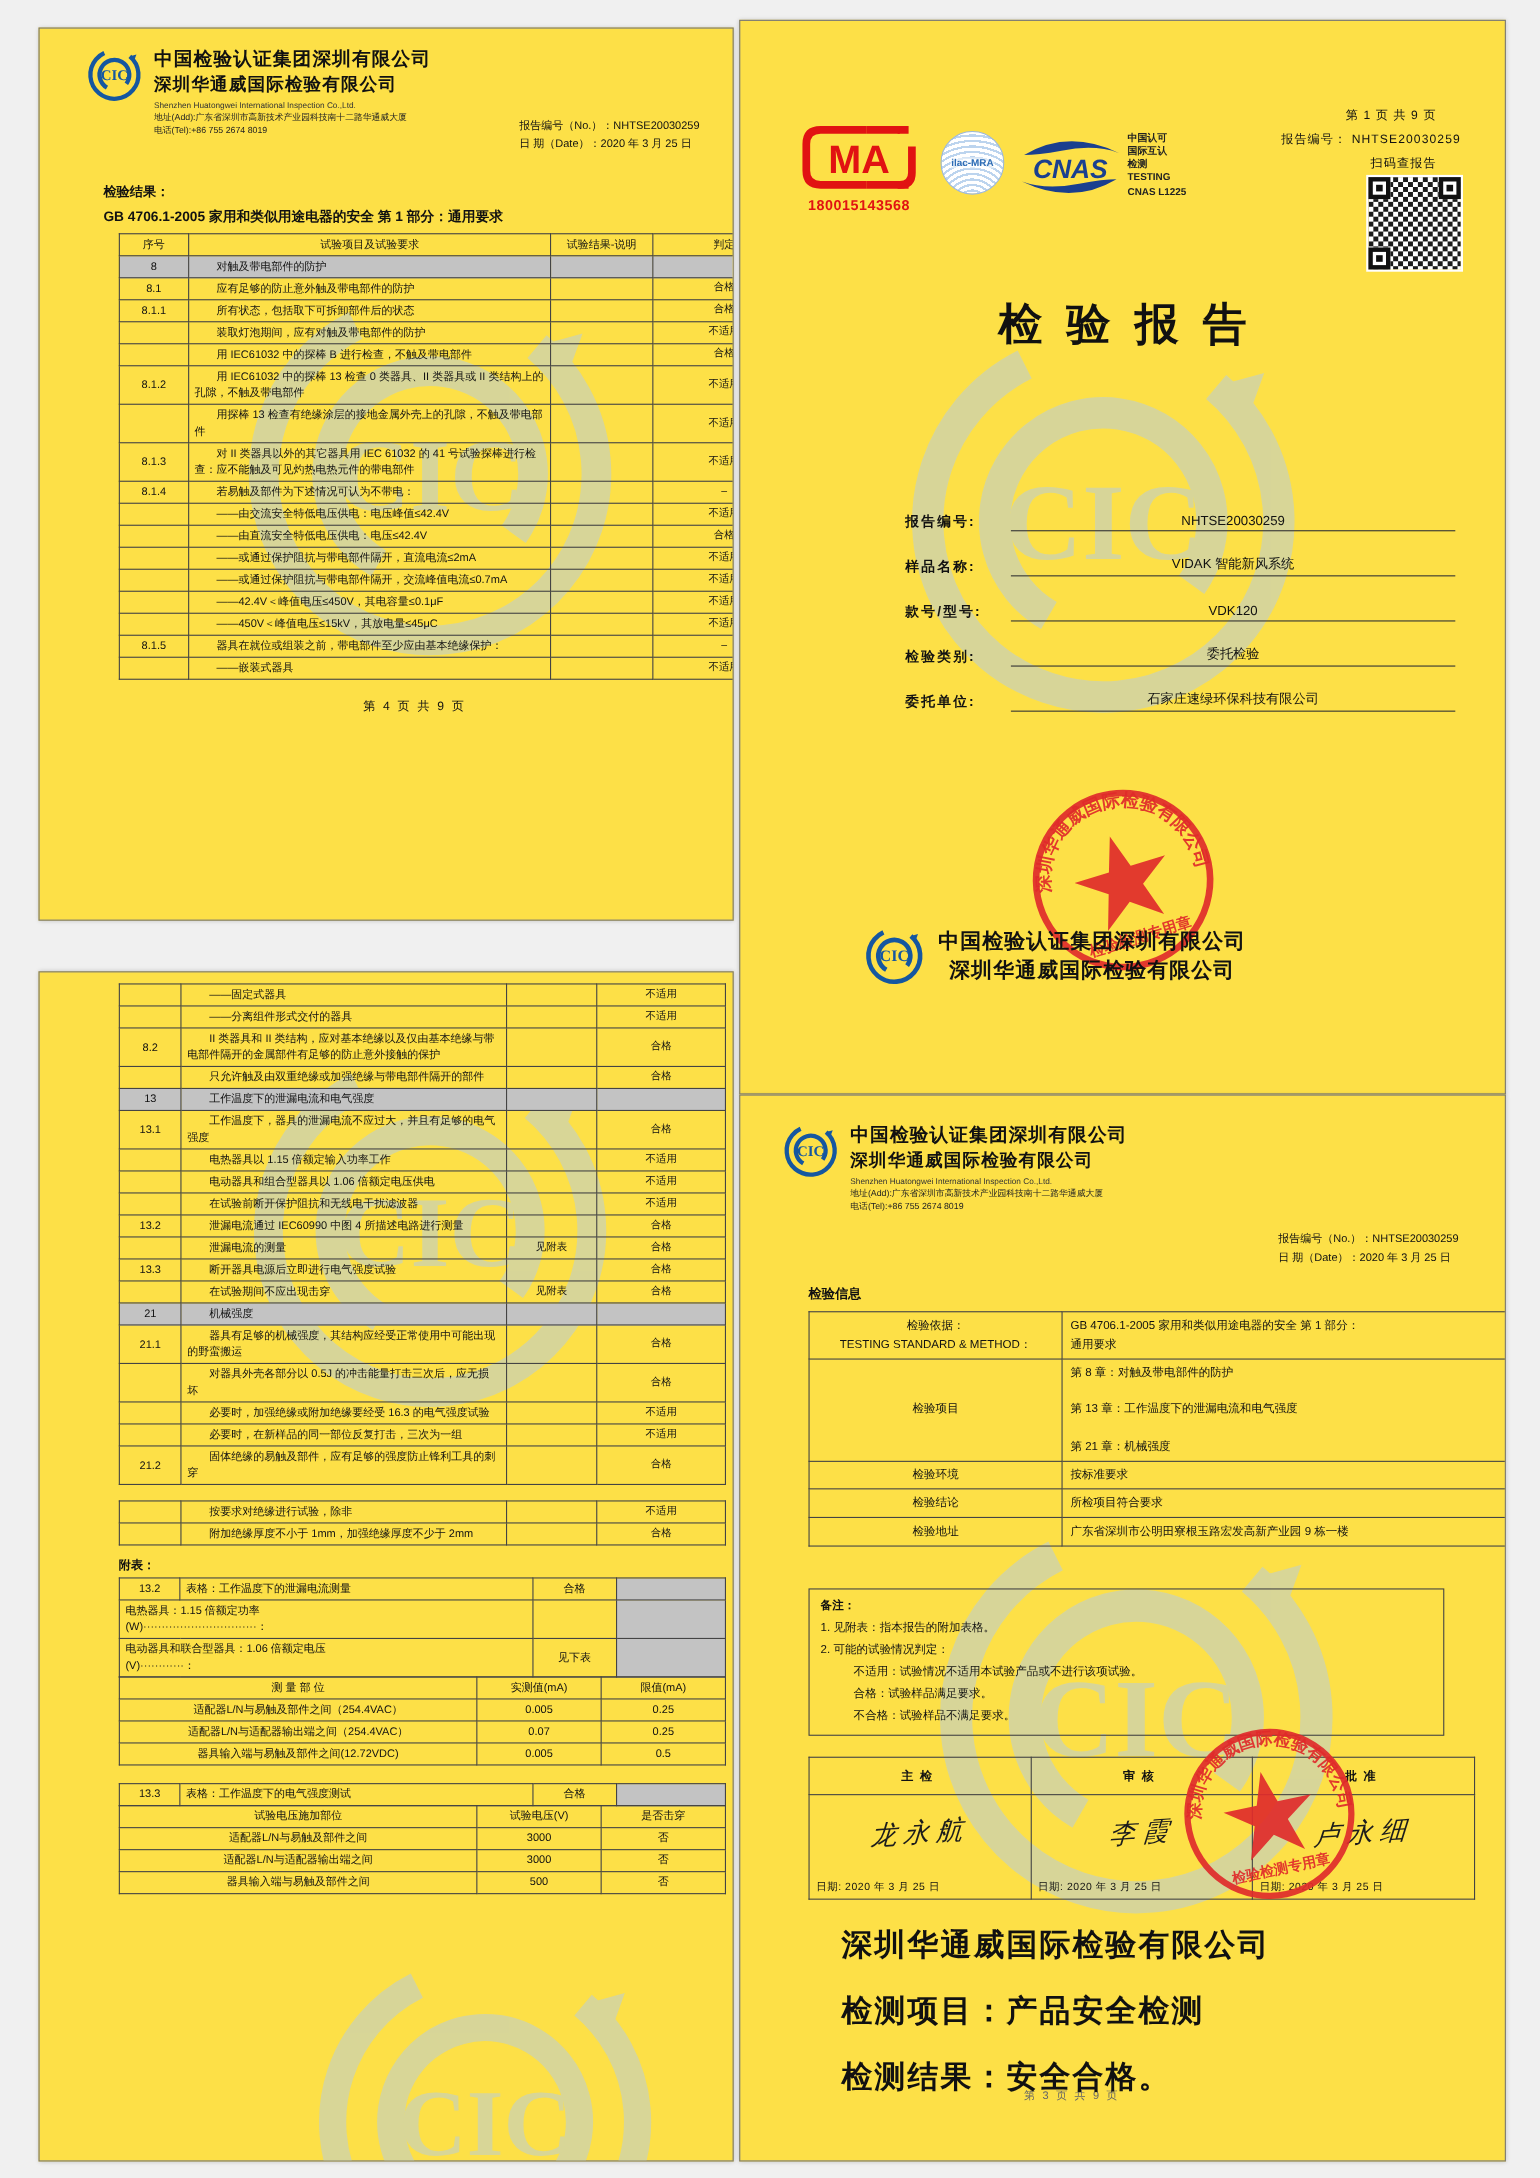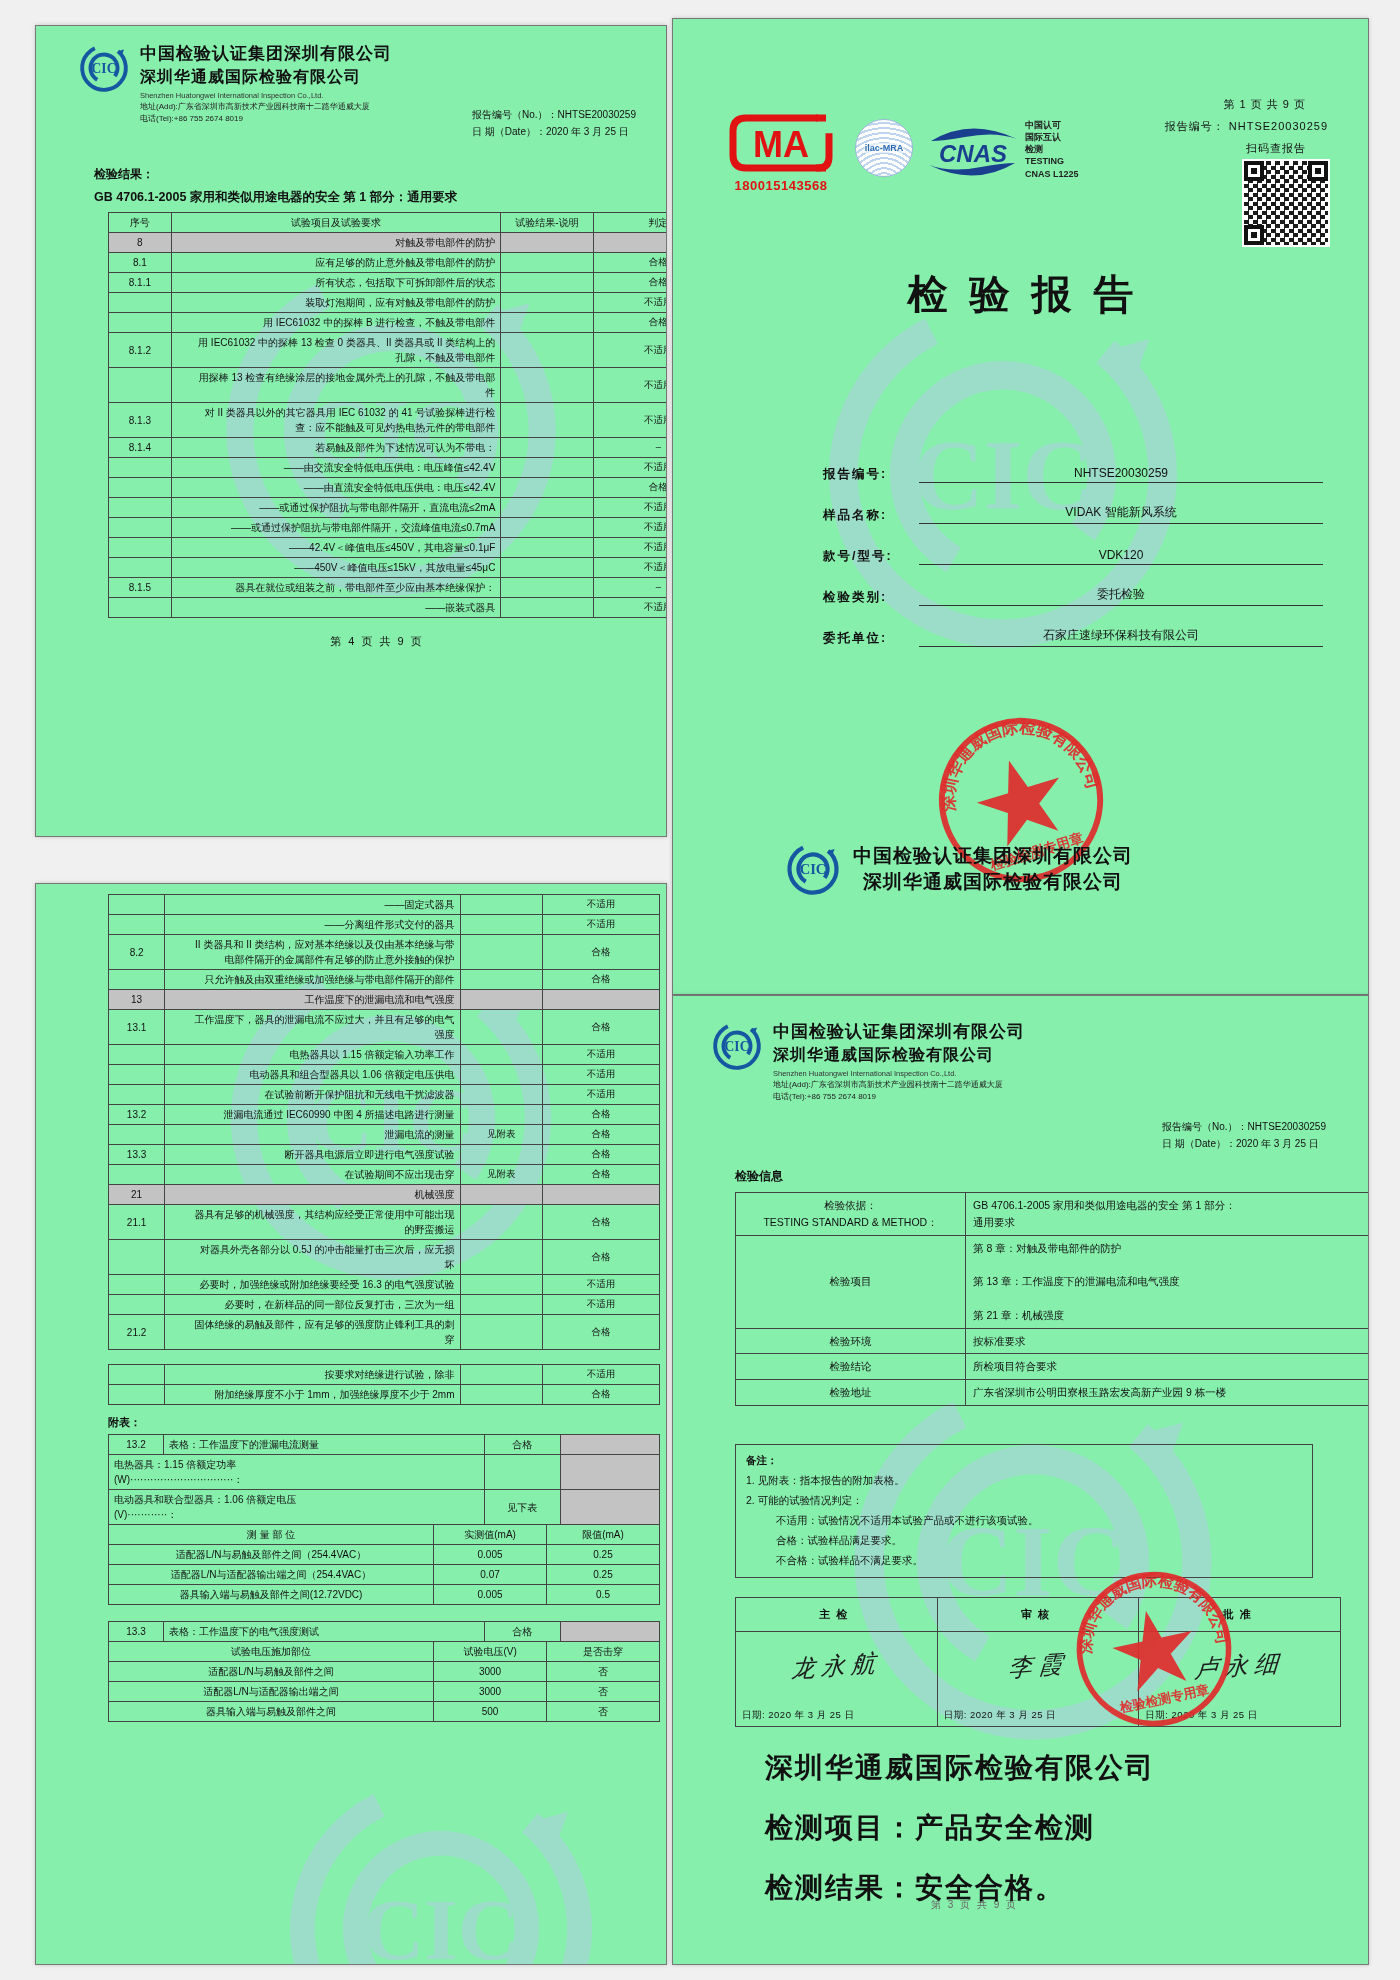--- a/index.html
+++ b/index.html
@@ -1,18 +1,18 @@
 <!DOCTYPE html>
 <html><head>
 <meta charset="utf-8">
 <style>
   html,body{margin:0;padding:0;background:#ededed;}
   .canvas{position:relative;width:1400px;height:1980px;background:#f0f0f0;overflow:hidden;
           font-family:"Liberation Sans","DejaVu Sans",sans-serif;color:#111;}
-  .sheet{position:absolute;background:#86efac;border:1px solid #777;box-shadow:0 0 4px rgba(0,0,0,.18);overflow:hidden;}
+  .sheet{position:absolute;background:#fde047;border:1px solid #777;box-shadow:0 0 4px rgba(0,0,0,.18);overflow:hidden;}
   #sheetL1{left:35px;top:25px;width:630px;height:810px;}
   #sheetL2{left:35px;top:883px;width:630px;height:1080px;}
   #sheetR1{left:672px;top:18px;width:695px;height:975px;}
   #sheetR2{left:672px;top:995px;width:695px;height:968px;}
 
   
   .wm{position:absolute;pointer-events:none;opacity:.5;}
 
   
   .co-head{position:absolute;display:flex;gap:10px;}
@@ -22,21 +22,21 @@
   .co-lines .small{font-size:8px;color:#222;margin-top:1px;}
   .repno{position:absolute;font-size:10px;line-height:1.7;}
 
   
   .lt-wrap{position:absolute;left:72px;width:552px;}
   .heading{font-weight:bold;font-size:12px;margin:0 0 6px 0;}
   table.t{border-collapse:collapse;width:552px;table-layout:fixed;font-size:10px;}
   table.t td,table.t th{border:1px solid #444;padding:2px 5px;line-height:1.5;vertical-align:middle;white-space:pre-line;word-break:break-all;}
   table.t th{font-weight:normal;text-align:center;font-size:10px;}
   table.main td:nth-child(1){text-align:center;}
-  table.main td:nth-child(2){text-indent:2em;text-align:right;}
+  table.main td:nth-child(2){text-indent:2em;}
   table.main td:nth-child(3),table.main td:nth-child(4){text-align:center;font-size:9.5px;}
   tr.sect td{background:#c3c3c3;}
   .pgfoot{text-align:center;font-size:11px;margin-top:16px;letter-spacing:2px;}
   .annex-label{font-weight:bold;font-size:11px;margin:10px 0 4px 0;}
   table.att td{border:1px solid #444;}
   td.ctr{text-align:center;}
   td.gray{background:#c3c3c3;}
 
   
   .pageinfo{position:absolute;font-size:11px;letter-spacing:1px;}

